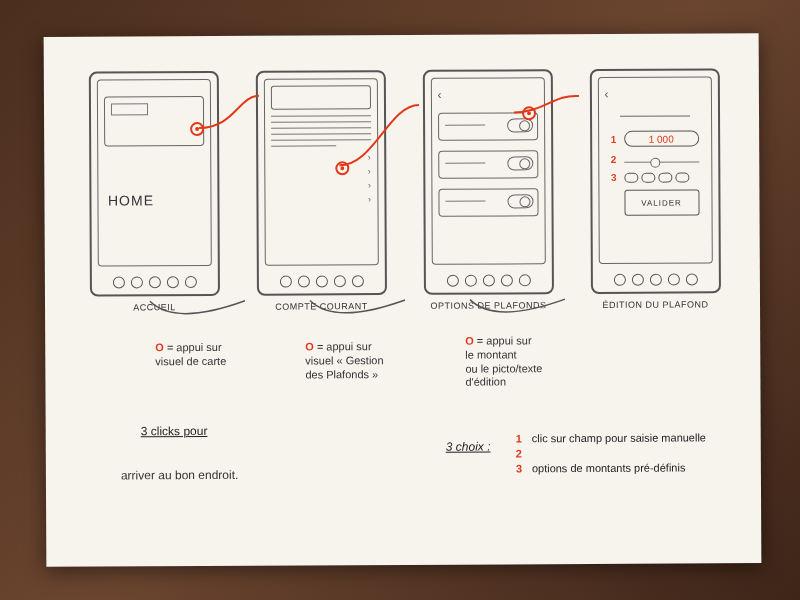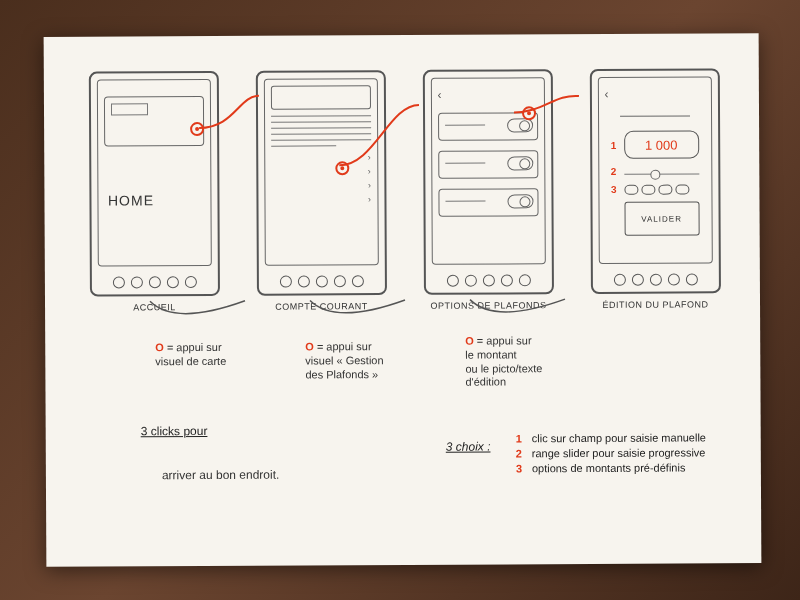--- a/index.html
+++ b/index.html
@@ -128,31 +128,31 @@
   .row .bar {
     position:absolute; left:6px; top:11px; width:40px; height:0;
     border-top:1.5px solid #777;
   }
   
   .s4-title { width:70%; height:0; border-top:1.5px solid #666; margin:14px auto 0;}
   .numlist { margin-top:14px; display:flex; flex-direction:column; gap:7px; padding:0 6px;}
   .numitem { display:flex; align-items:center; gap:5px; font-size:10px;}
   .numitem .n { color:#e13a1a; font-weight:bold; width:8px; }
   .pill {
-    flex:1; height:28px;
+    flex:1; height:16px;
     border:1.5px solid #555; border-radius:9px;
     display:flex; align-items:center; justify-content:center;
-    font-size:13px; color:#e13a1a;
+    font-size:10px; color:#e13a1a;
   }
   .chips { flex:1; display:flex; gap:3px; }
   .chips span {
     width:14px; height:10px; border:1px solid #555; border-radius:5px;
   }
   .validate {
-    flex:1; height:34px;
+    flex:1; height:26px;
     border:1.5px solid #555; border-radius:3px;
     font-size:8px; display:flex; align-items:center; justify-content:center;
     color:#333; letter-spacing:1px;
   }
   
   .redmark {
     position:absolute;
     width:14px; height:14px;
     border:2px solid #e13a1a;
     border-radius:50%;
@@ -342,32 +342,31 @@
 des Plafonds »</span>
   </div>
   <div class="ann" style="left:420px; top:300px;">
     <span class="o">O</span> <span style="white-space:pre-line;">= appui sur
 le montant
 ou le picto/texte
 d'édition</span>
   </div>
 
   <div class="summary" style="left:95px; top:388px;">3 clicks pour</div>
-  <div class="ann summary2" style="left:75px; top:432px; font-size:12px;margin-left:41px;">arriver au bon endroit.</div>
+  <div class="ann summary2" style="left:75px; top:432px; font-size:12px;">arriver au bon endroit.</div>
 
   <div class="summary" style="left:400px; top:405px;font-style:italic;">3 choix :</div>
 
   <div class="choices" style="left:470px; top:398px; width:210px;">
     <div class="row2">
         <span class="n">1</span>
         <span>clic sur champ pour saisie manuelle</span>
       </div>
     <div class="row2">
         <span class="n">2</span>
-        <span>range slider pour saisie progressive</span>
       </div>
     <div class="row2">
         <span class="n">3</span>
         <span>options de montants pré-définis</span>
       </div>
   </div>
 
 </div>
 
 </body></html>

